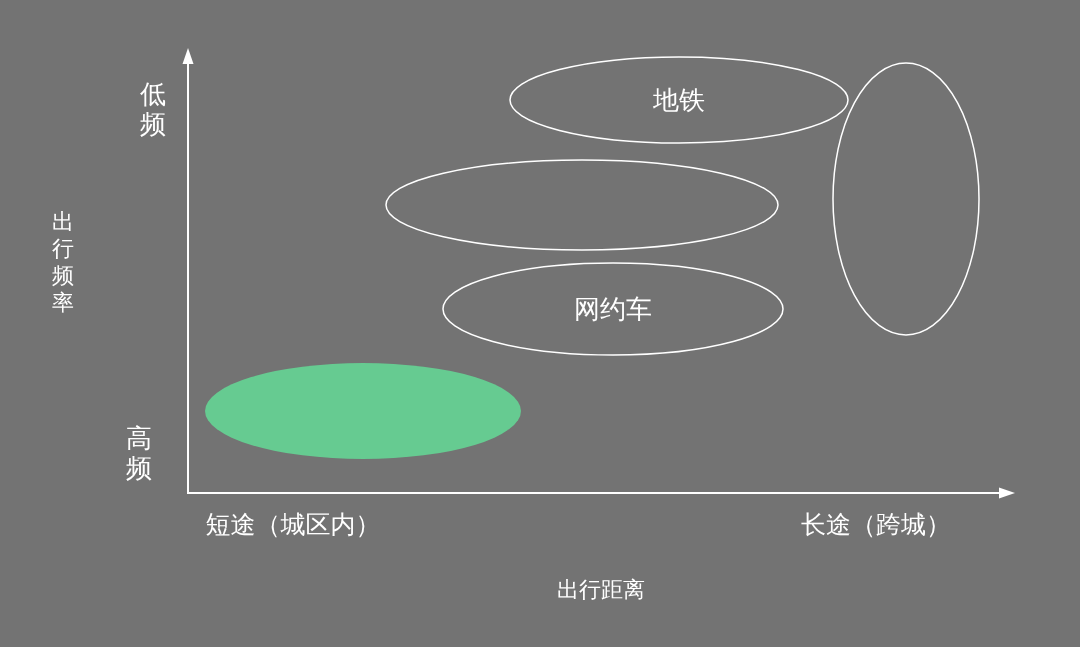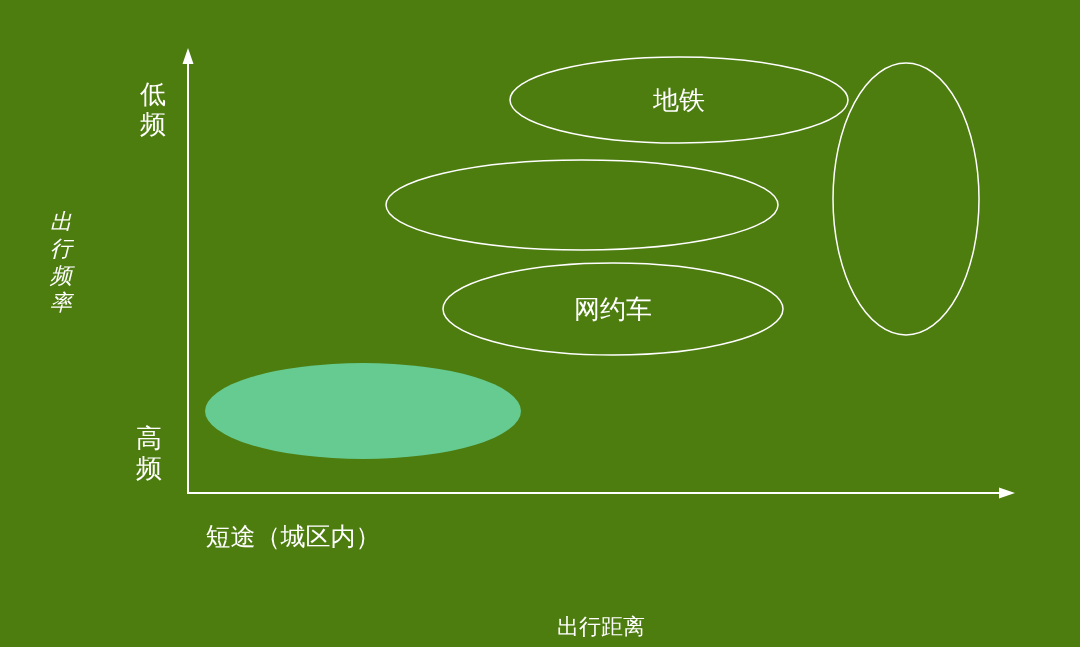--- a/index.html
+++ b/index.html
@@ -4,21 +4,21 @@
 <style>
   html, body {
     margin: 0;
     padding: 0;
     background: #000000;
   }
   .stage {
     position: relative;
     width: 1080px;
     height: 647px;
-    background: #4d7c0f;
+    background: #737373;
     overflow: hidden;
     font-family: "Liberation Sans", sans-serif;
   }
   .plot-svg {
     position: absolute;
     left: 0;
     top: 0;
     width: 1080px;
     height: 647px;
   }
@@ -29,45 +29,44 @@
   }
   
   .y-tick {
     width: 30px;
     font-size: 26px;
     line-height: 30px;
     text-align: center;
     word-break: break-all;
   }
   .y-tick-top  { left: 138px; top: 79px; }
-  .y-tick-bottom { left: 134px; top: 423px; }
+  .y-tick-bottom { left: 124px; top: 423px; }
   
   .y-title {
     left: 50px;
     top: 208px;
     width: 26px;
     font-size: 22px;
     line-height: 27px;
-    text-align: left;
+    text-align: center;
     word-break: break-all;
-    font-style: italic;
   }
   
   .x-tick {
     top: 524px;
     transform: translate(-50%, -50%);
     font-size: 25px;
     white-space: nowrap;
   }
-  .x-tick-0 { left: 293px; margin-top: 12px; }
+  .x-tick-0 { left: 293px; }
   .x-tick-1 { left: 591px; }
   .x-tick-2 { left: 876px; }
   .x-title {
     left: 601px;
-    top: 627px;
+    top: 590px;
     transform: translate(-50%, -50%);
     font-size: 22px;
     white-space: nowrap;
   }
   
   .labels-layer {
     position: absolute;
     left: 0; top: 0;
     width: 1080px; height: 647px;
     pointer-events: none;
@@ -102,20 +101,21 @@
 
   <div class="label y-tick y-tick-top">低频</div>
 
   <div class="label y-tick y-tick-bottom">高频</div>
 
   <div class="label y-title">出行频率</div>
 
   <div class="label x-tick x-tick-0">短途（城区内）</div>
 
 
+  <div class="label x-tick x-tick-2">长途（跨城）</div>
 
   <div class="label x-title">出行距离</div>
 
   <div class="labels-layer">
       <div class="bubble-label" style="left: 679px; top: 100px; color: rgb(255, 255, 255);">地铁</div>
       <div class="bubble-label" style="left: 613px; top: 309px; color: rgb(255, 255, 255); font-family: Liberation Serif, serif;">网约车</div>
     </div>
 
 </div>
 

